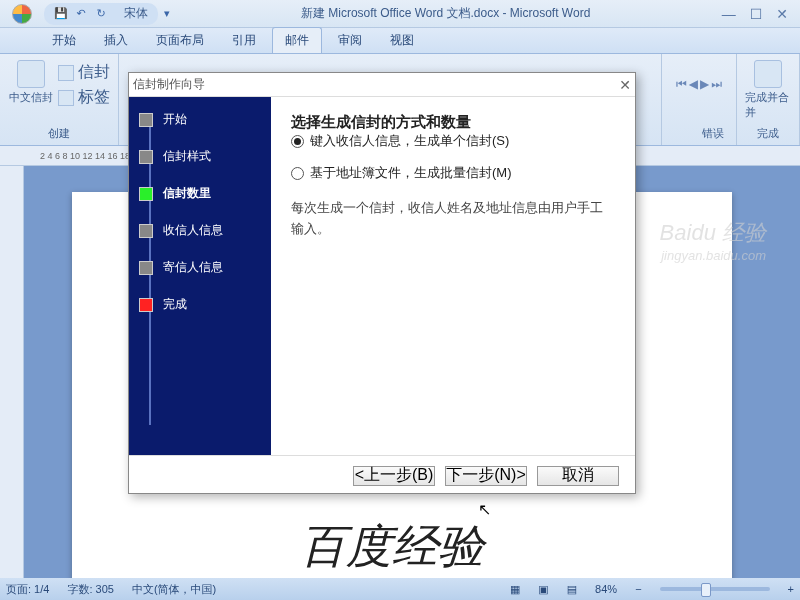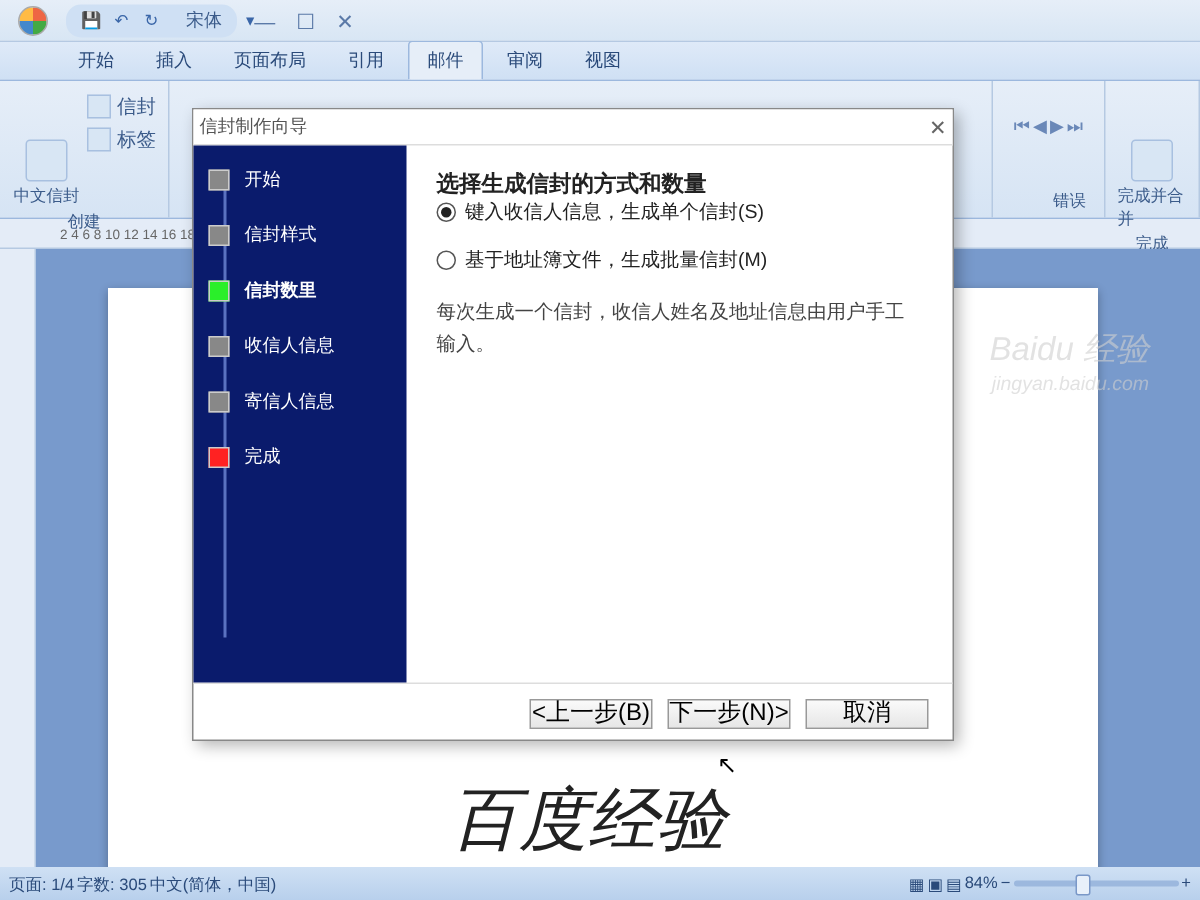--- a/index.html
+++ b/index.html
@@ -19,24 +19,24 @@
 
 .ribbon-tabs { height: 26px; background: linear-gradient(#dfeaf8,#cfe0f4); display: flex; align-items: flex-end; padding-left: 40px; gap: 4px; border-bottom:1px solid #9cb8de;}
 .tab { padding: 4px 12px; color: #2a4a7a; border-radius: 3px 3px 0 0; cursor:pointer;}
 .tab.active { background: #e6eef8; border:1px solid #9cb8de; border-bottom:none; }
 
 
 .ribbon { height: 92px; background: linear-gradient(#e6eef8,#d6e4f4); border-bottom:1px solid #9cb8de; display:flex; }
 .ribbon-group { height:100%; border-right:1px solid #b5c9e2; padding:6px 8px 2px; display:flex; flex-direction:column; }
 .ribbon-group-content { flex:1; display:flex; gap:4px; }
 .ribbon-group-label { text-align:center; color:#3b5b8a; font-size:11px; padding:2px 0;}
-.rb-big { width:46px; display:flex; flex-direction:column; align-items:center; gap:2px; color:#3b5b8a; font-size:11px;margin-top:33px;}
+.rb-big { width:46px; display:flex; flex-direction:column; align-items:center; gap:2px; color:#3b5b8a; font-size:11px;}
 .rb-big .ico { width:28px; height:28px; background:#d8e6f4; border:1px solid #a8c0e0; border-radius:3px;}
 .rb-small { display:flex; flex-direction:column; gap:4px; padding-top:2px;}
-.rb-item { display:flex; align-items:center; gap:4px; color:#3b5b8a; font-size:13px;}
+.rb-item { display:flex; align-items:center; gap:4px; color:#3b5b8a; font-size:16px;}
 .rb-item .ico { width:16px; height:16px; background:#d8e6f4; border:1px solid #a8c0e0;}
 
 
 .ruler { height: 20px; background: #e4ecf7; border-bottom:1px solid #b5c9e2; font-size:9px; color:#666; padding-left:40px; display:flex; align-items:center; overflow:hidden; white-space:nowrap;}
 
 
 .doc-area { position:absolute; top:166px; left:0; right:0; bottom:22px; background:#789acc; }
 .left-ruler { position:absolute; left:0; top:0; bottom:0; width:24px; background:#e4ecf7; border-right:1px solid #b5c9e2;}
 .page { position:absolute; left:72px; top:26px; width:660px; height:420px; background:#fff; box-shadow:0 2px 6px rgba(0,0,0,0.3); }
 
@@ -63,39 +63,40 @@
 
 
 .watermark { position:absolute; right:34px; top:190px; color:#d0d0d0; font-size:22px; font-style:italic; z-index:60; pointer-events:none; font-family: "KaiTi", serif; opacity:0.6;margin-top:28px;}
 .watermark .en { font-size:13px; display:block; text-align:right;}
 
 .bottom-text { position:absolute; left:300px; top:516px; font-family:"KaiTi","STKaiti",serif; font-size:46px; font-style:italic; color:#222; z-index:30;}
 
 .cursor { position:absolute; left:478px; top:500px; z-index:70; font-size:16px;}
 
 
-.statusbar { position:absolute; bottom:0; left:0; right:0; height:22px; background:linear-gradient(#cfe0f4,#b8d0ec); display:flex; align-items:center; font-size:11px; color:#2a4a7a; padding:0 6px; gap:2px;}
+.statusbar { position:absolute; bottom:0; left:0; right:0; height:22px; background:linear-gradient(#cfe0f4,#b8d0ec); display:flex; align-items:center; font-size:11px; color:#2a4a7a; padding:0 6px; gap:18px;}
 .statusbar .spacer { flex:1;}
 .zoom-slider { width:110px; height:4px; background:#9cb8de; border-radius:2px; position:relative;}
 .zoom-slider::after { content:""; position:absolute; left:38%; top:-4px; width:8px; height:12px; background:#e8f0fa; border:1px solid #7a98c8; border-radius:2px;}
 </style>
 </head>
 <body>
 
 <div class="titlebar">
   <div class="office-btn">
       <div class="office-logo"></div>
     </div>
   <div class="qat">
     <span class="qat-icon">💾</span>
     <span class="qat-icon">↶</span>
     <span class="qat-icon">↻</span>
     <span class="font-name">宋体</span>
   </div>
   <span class="qat-after">▾</span>
+  <div class="title-text">新建 Microsoft Office Word 文档.docx - Microsoft Word</div>
   <div class="win-controls">
     <span>—</span>
     <span>☐</span>
     <span>✕</span>
   </div>
 </div>
 
 <div class="ribbon-tabs">
   <div class="tab">开始</div>
   <div class="tab">插入</div>

